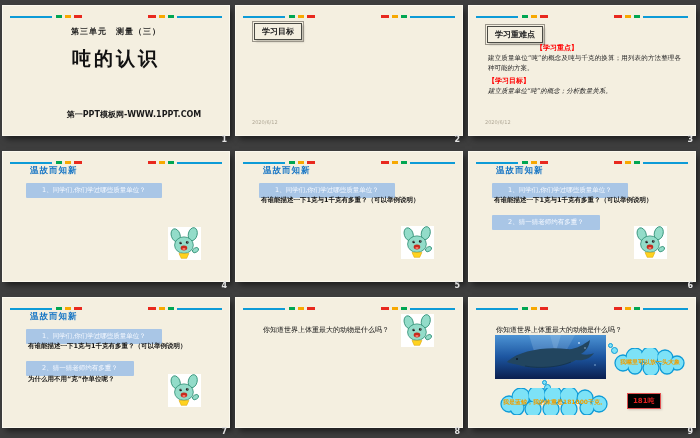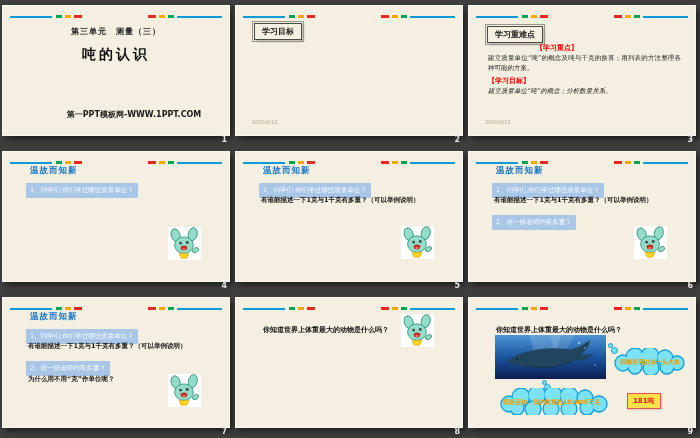--- a/index.html
+++ b/index.html
@@ -17,41 +17,41 @@
       linear-gradient(#e8281e,#e8281e),
       linear-gradient(#e8281e,#e8281e),
       linear-gradient(#f7a800,#f7a800),
       linear-gradient(#00a651,#00a651),
       linear-gradient(#0d9bd7,#0d9bd7);
     background-position:0px 50%,46px 50%,55px 50%,64px 50%,138px 50%,149px 50%,158px 50%,167px 50%;
     background-size:42px 2px,6px 3px,6px 3px,8px 3px,8px 3px,6px 3px,6px 3px,45px 2px;}
   .abs{position:absolute;}
   .ctr{left:0;right:0;text-align:center;}
   .unit-line{font-size:8px;font-weight:bold;color:#1a1a1a;letter-spacing:1px;}
-  .big-title{font-size:14px;font-weight:bold;color:#111;letter-spacing:3px;}
+  .big-title{font-size:19px;font-weight:bold;color:#111;letter-spacing:3px;}
   .footer-line{font-size:8px;font-weight:bold;color:#1a1a1a;}
   .boxed-title{display:inline-block;border:1px solid #4a4a44;outline:1px solid #9a958a;outline-offset:1.5px;
                padding:2px 7px;font-size:8px;font-weight:bold;color:#222;background:#f4efe0;
                box-shadow:2px 2px 2px rgba(0,0,0,.2);}
   .body-text{font-size:6.5px;line-height:10px;color:#222;word-break:break-all;text-align:justify;}
   .date{font-size:5px;color:#b0a896;}
   .red-label{font-size:7px;font-weight:bold;color:#ff0000;}
   .review-title{font-size:8.5px;font-weight:bold;color:#1273c4;letter-spacing:1px;}
-  .qbox{display:inline-block;background:#a9c6e6;color:#f4f8ff;font-size:6.5px;padding:3px 4px;
+  .qbox{display:inline-block;background:#a9c6e6;color:#f4f8ff;font-size:6.5px;padding:3px 16px;
         border-radius:1px;white-space:nowrap;}
   .bline{font-size:6.5px;font-weight:bold;color:#111;white-space:nowrap;}
-  .question{font-size:7px;font-weight:bold;color:#111;white-space:nowrap;}
+  .question{font-size:7px;font-weight:normal;color:#111;white-space:nowrap;}
   .mascot{width:33px;height:33px;}
   .photo{width:111px;height:44px;display:block;}
   .dot{border-radius:50%;background:#7de2f7;border:1px solid #0f9cd8;}
   .bubble{position:absolute;}
   .bubble svg{position:absolute;left:0;top:0;width:100%;height:100%;}
   .bubble-text{position:absolute;left:0;right:0;text-align:center;font-size:6px;font-weight:bold;
                color:#ef9f00;white-space:nowrap;}
-  .tons-box{display:inline-block;border:1px solid #e05050;background:#fde047;color:#e02020;
+  .tons-box{display:inline-block;border:1px solid #e05050;background:#000000;color:#e02020;
             font-size:7px;font-weight:bold;padding:2px 5px;box-shadow:1px 1px 2px rgba(0,0,0,.15);}
 </style>
 </head>
 <body>
 
 <div id="canvas">
 
   <div class="cell" style="left:0;top:0;">
     <div class="slide">
       <div class="stripe"></div>

